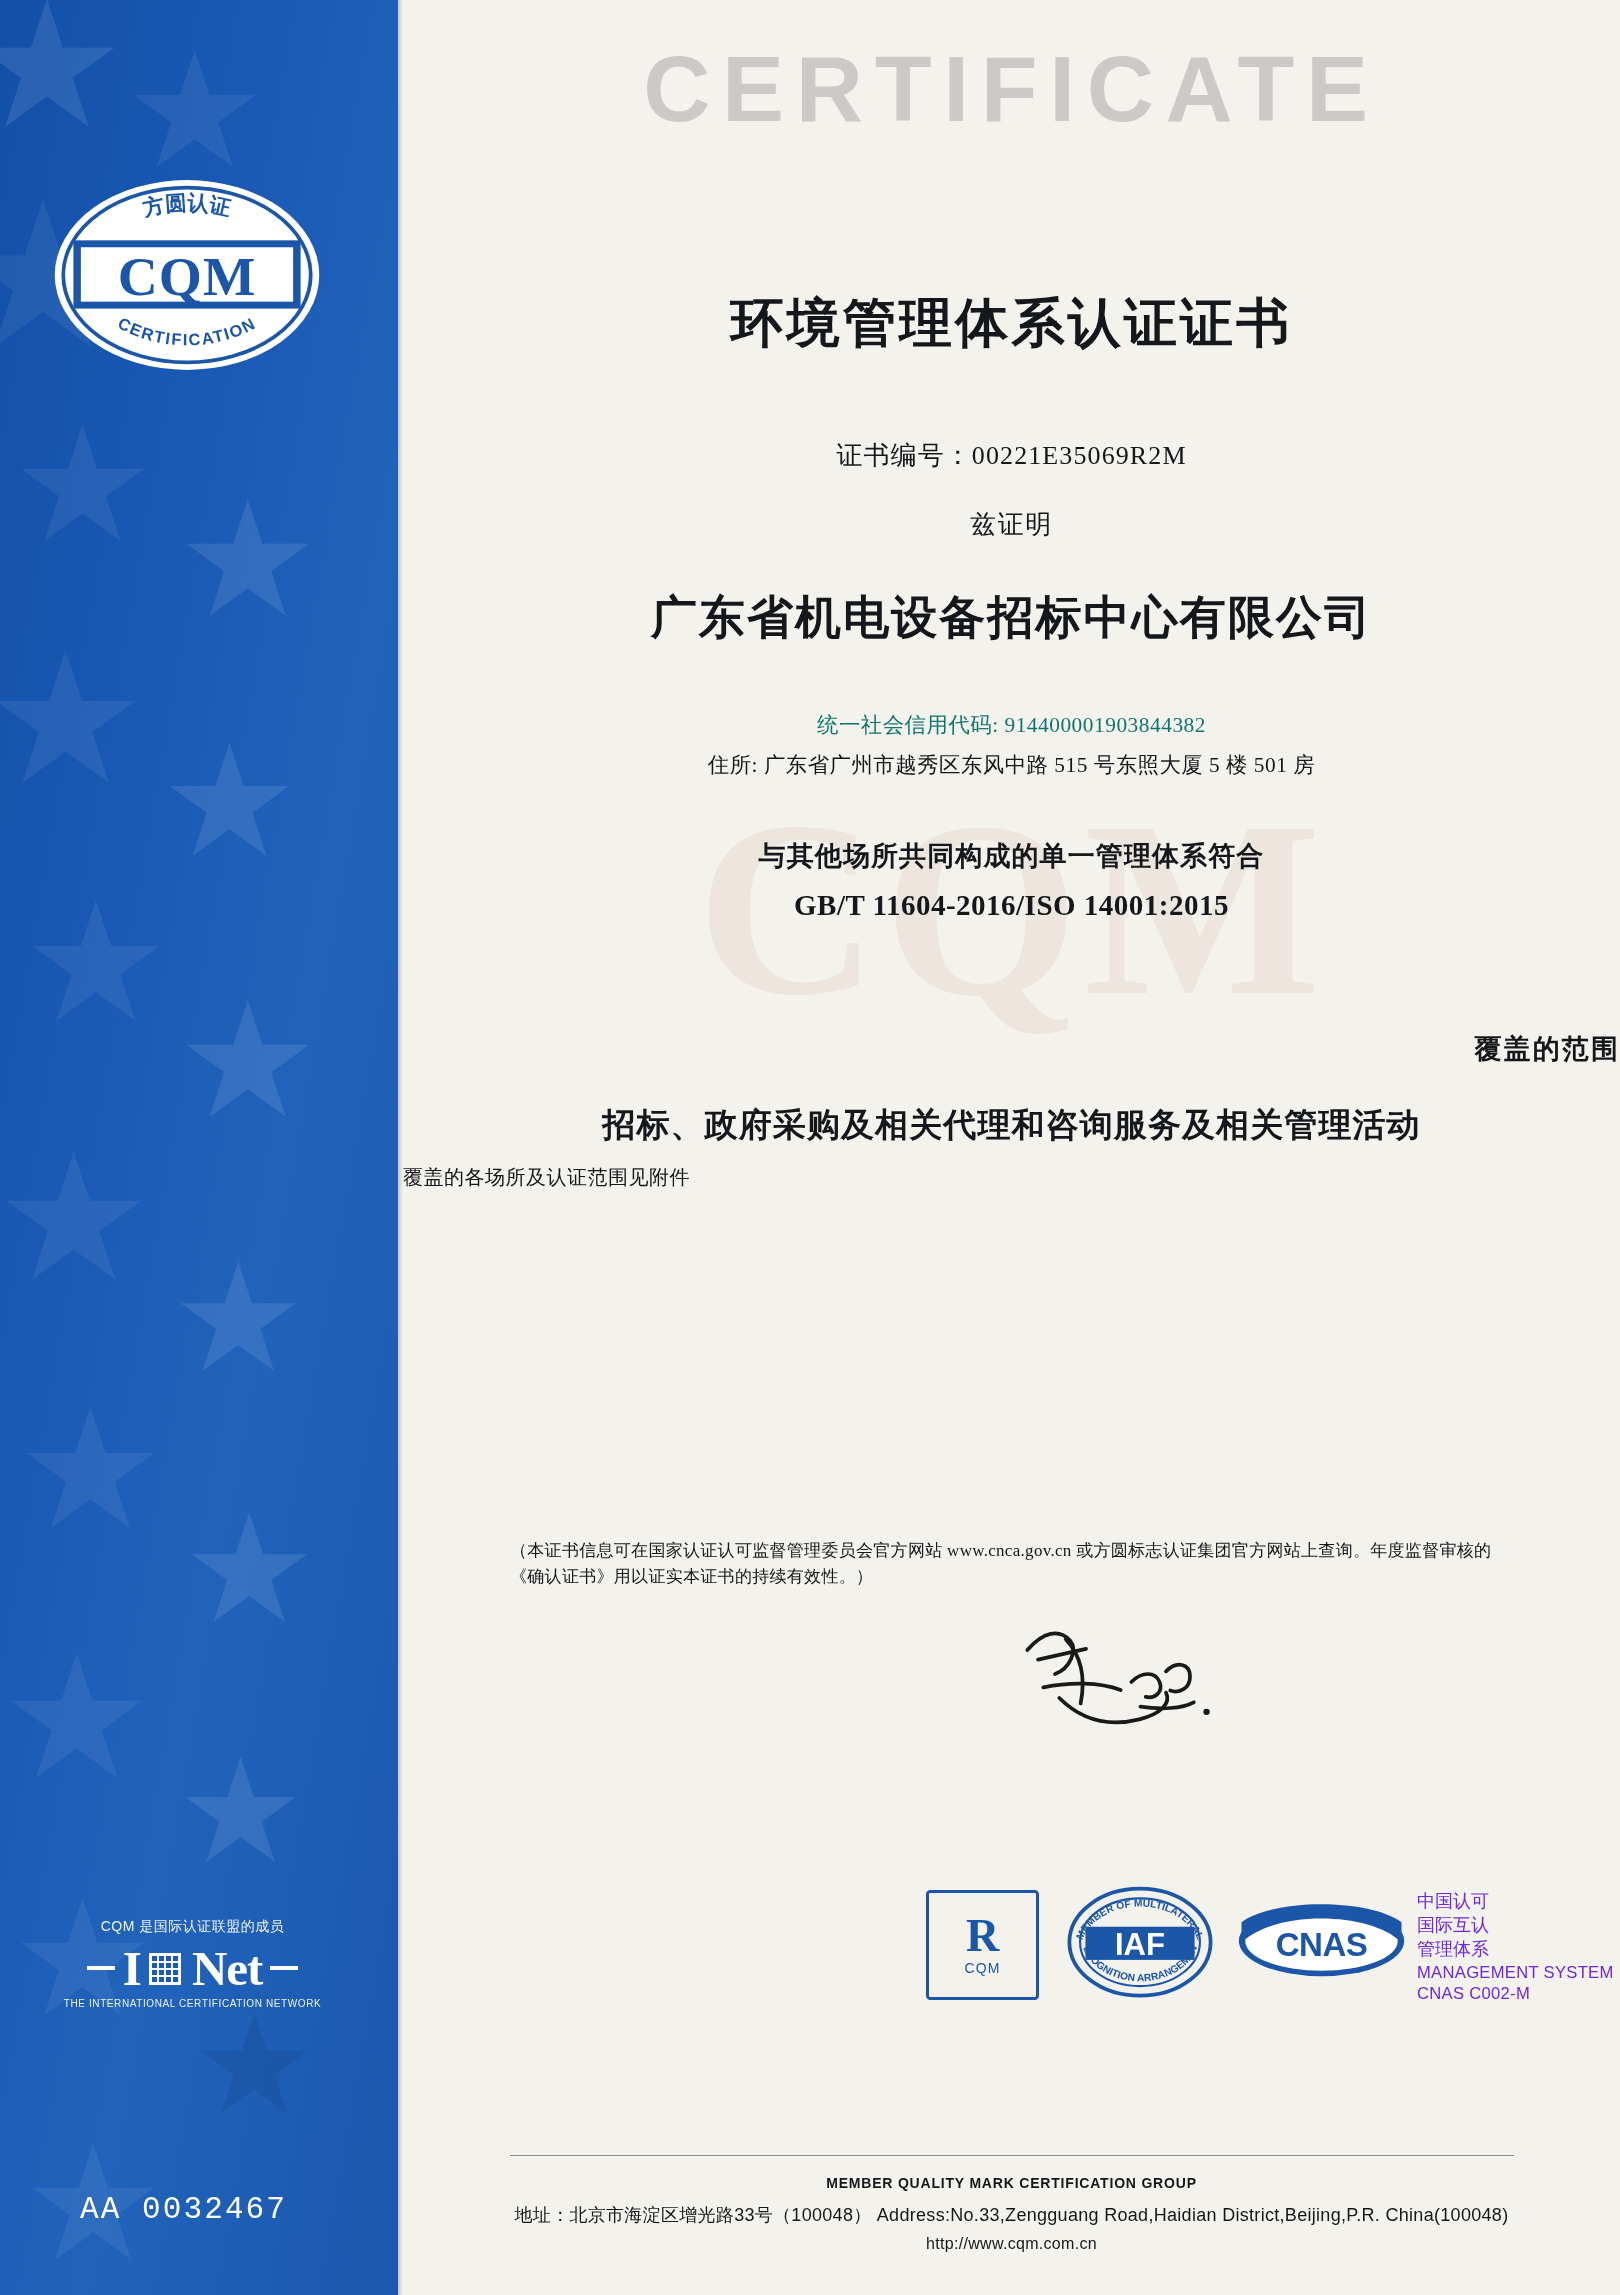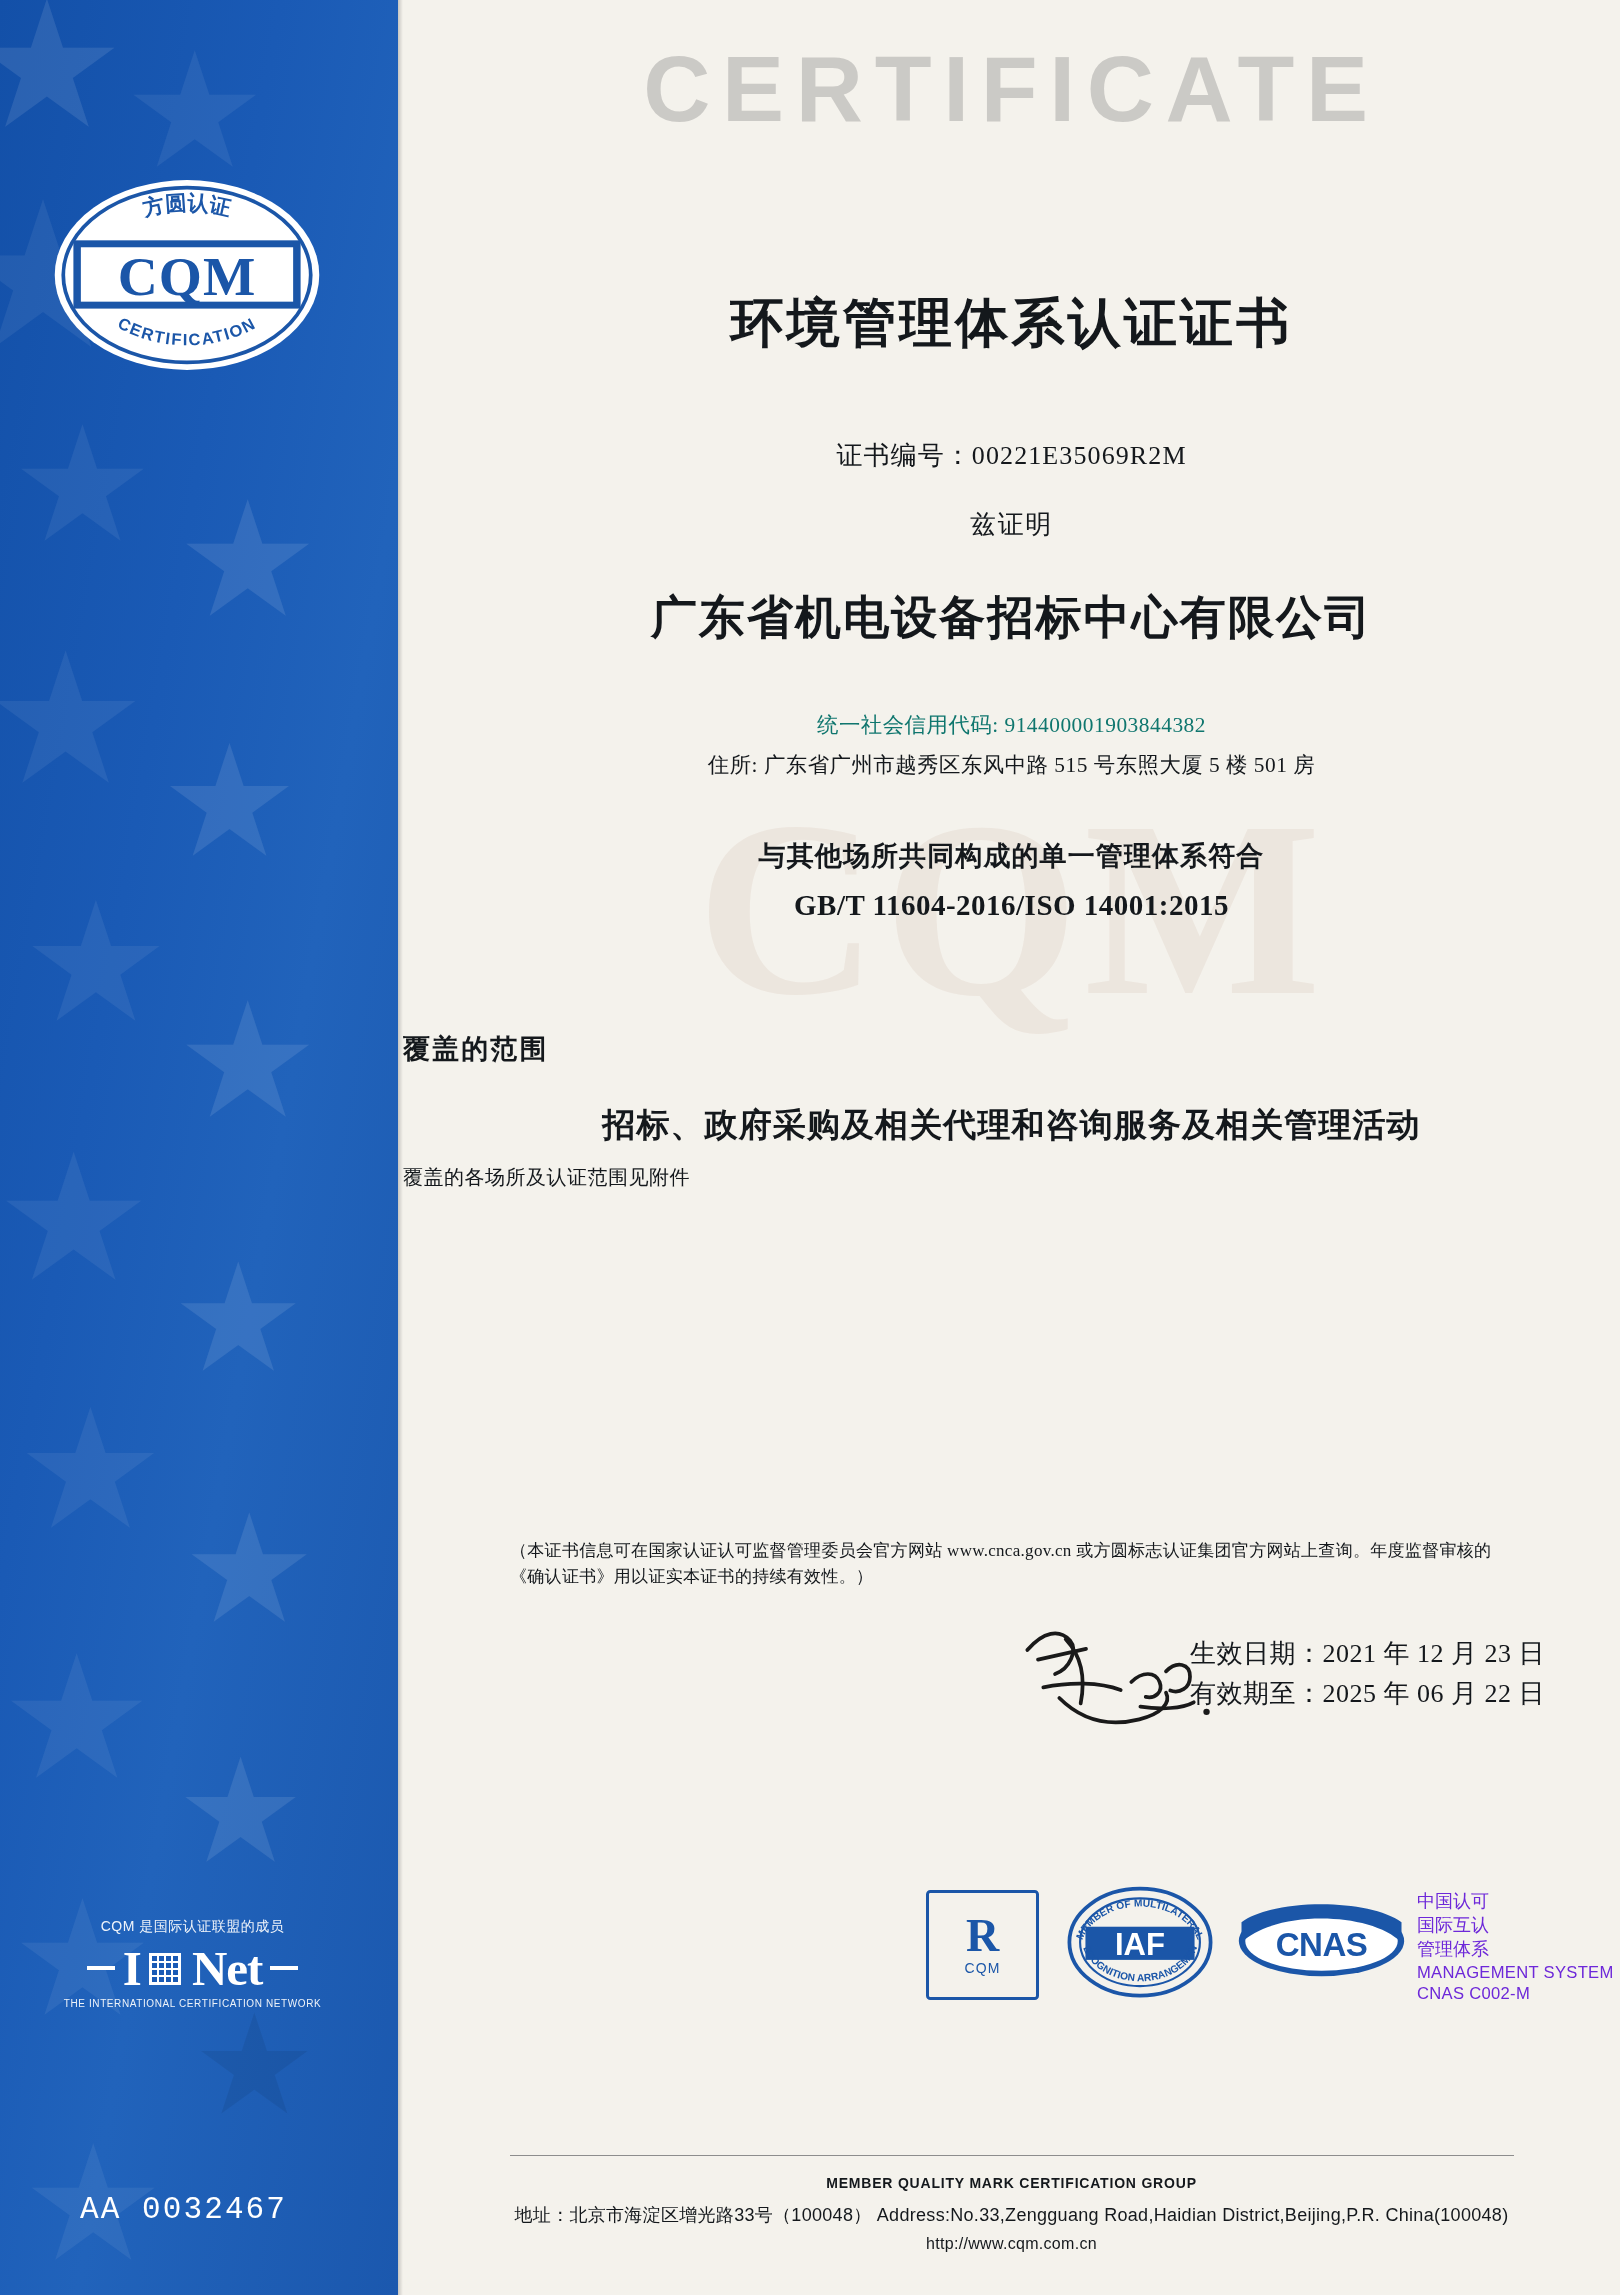--- a/index.html
+++ b/index.html
@@ -212,21 +212,21 @@
     top: 889px; left: 0; width: 1217px;
     text-align: center;
     font-weight: bold;
     font-size: 29px;
     letter-spacing: 0.5px;
     color: #14181c;
   }
   .scope-label {
     position: absolute;
     top: 1031px; left: 0; width: 1217px;
-    text-align: left;
+    text-align: right;
     font-weight: bold;
     font-size: 27px;
     letter-spacing: 2.1px;
     color: #14181c;
   }
   .scope-text {
     position: absolute;
     top: 1103px; left: 0; width: 1217px;
     text-align: center;
     font-weight: bold;
@@ -447,24 +447,20 @@
           <path d="M70 130 C 120 120, 175 120, 215 135"></path>
           <path d="M100 150 C 140 190, 190 205, 250 190 C 290 180, 310 160, 300 140"></path>
           <path d="M235 120 C 255 100, 280 100, 288 120 C 295 138, 280 152, 262 148"></path>
           <path d="M300 100 C 320 80, 345 85, 345 110 C 345 132, 325 142, 308 136"></path>
           <path d="M252 166 C 290 172, 330 170, 352 158"></path>
         </g>
         <circle cx="376" cy="176" r="6" fill="#1a1a1a"></circle>
       </svg>
     </div>
 
-    <div class="dates">
-      <div>生效日期：2021 年 12 月 23 日</div>
-      <div>有效期至：2025 年 06 月 22 日</div>
-    </div>
 
     <div class="marks">
       <div class="mark-rcqm">
         <span class="r">R</span>
         <span class="sub">CQM</span>
       </div>
 
       <div class="mark-iaf">
         <svg viewBox="0 0 280 215">
           <ellipse cx="140" cy="107" rx="132" ry="100" fill="none" stroke="#1b56a8" stroke-width="7"></ellipse>

